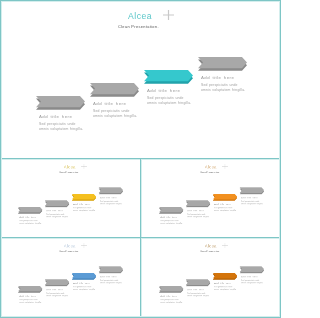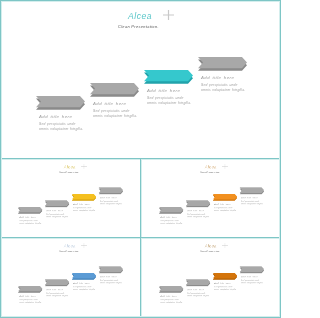--- a/index.html
+++ b/index.html
@@ -1,17 +1,17 @@
 <!DOCTYPE html>
 <html><head>
 <meta charset="utf-8">
 <style>
   html,body{margin:0;padding:0;background:#fff;}
   body{width:281px;height:318px;font-family:"Liberation Sans",sans-serif;overflow:hidden;-webkit-font-smoothing:antialiased;}
-  .page{position:relative;width:245px;height:318px;background:#fff;font-style:italic;}
+  .page{position:relative;width:245px;height:318px;background:#fff;}
 
   .frame{position:absolute;left:0;top:0;width:281px;height:318px;box-sizing:border-box;border:1px solid #7ec6c6;pointer-events:none;}
   .frame2{position:absolute;left:1px;top:1px;width:279px;height:316px;box-sizing:border-box;border:1px solid #d4eeed;pointer-events:none;}
   .hdiv{position:absolute;left:0;width:281px;height:2px;background:linear-gradient(to bottom,#7ec6c6 0 1px,#d4eeed 1px 2px);}
   .vdiv{position:absolute;width:2px;background:linear-gradient(to right,#7ec6c6 0 1px,#d4eeed 1px 2px);}
 
   
   .main{position:absolute;left:0;top:0;width:281px;height:159px;overflow:hidden;transform:translateZ(0);}
   .m-title{position:absolute;font-size:8.6px;color:#59c6c8;letter-spacing:0.5px;line-height:1;}
   .m-sub{position:absolute;font-size:3.9px;color:#555;letter-spacing:0.35px;line-height:1;}

